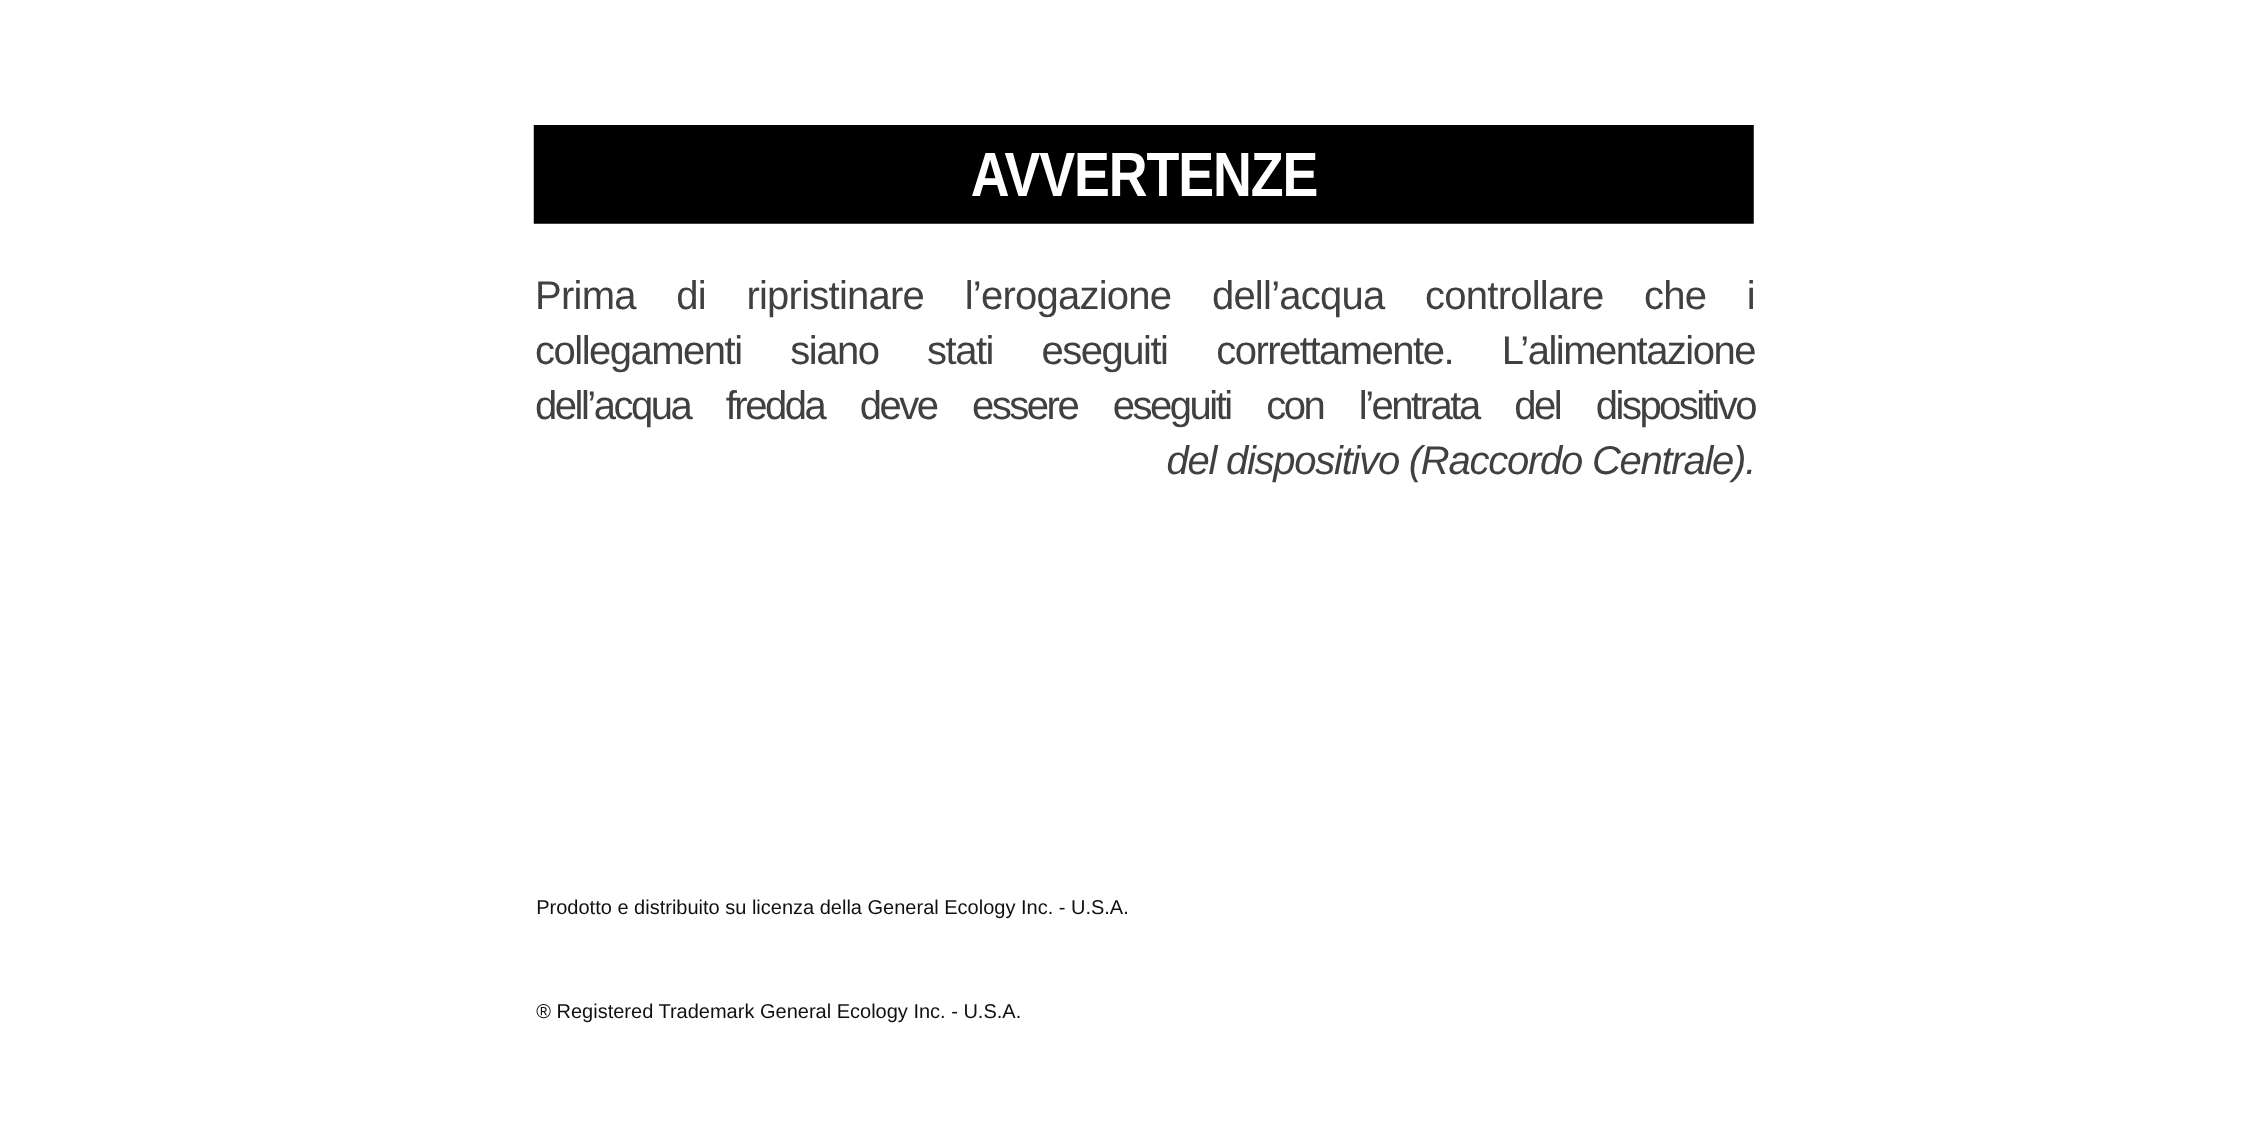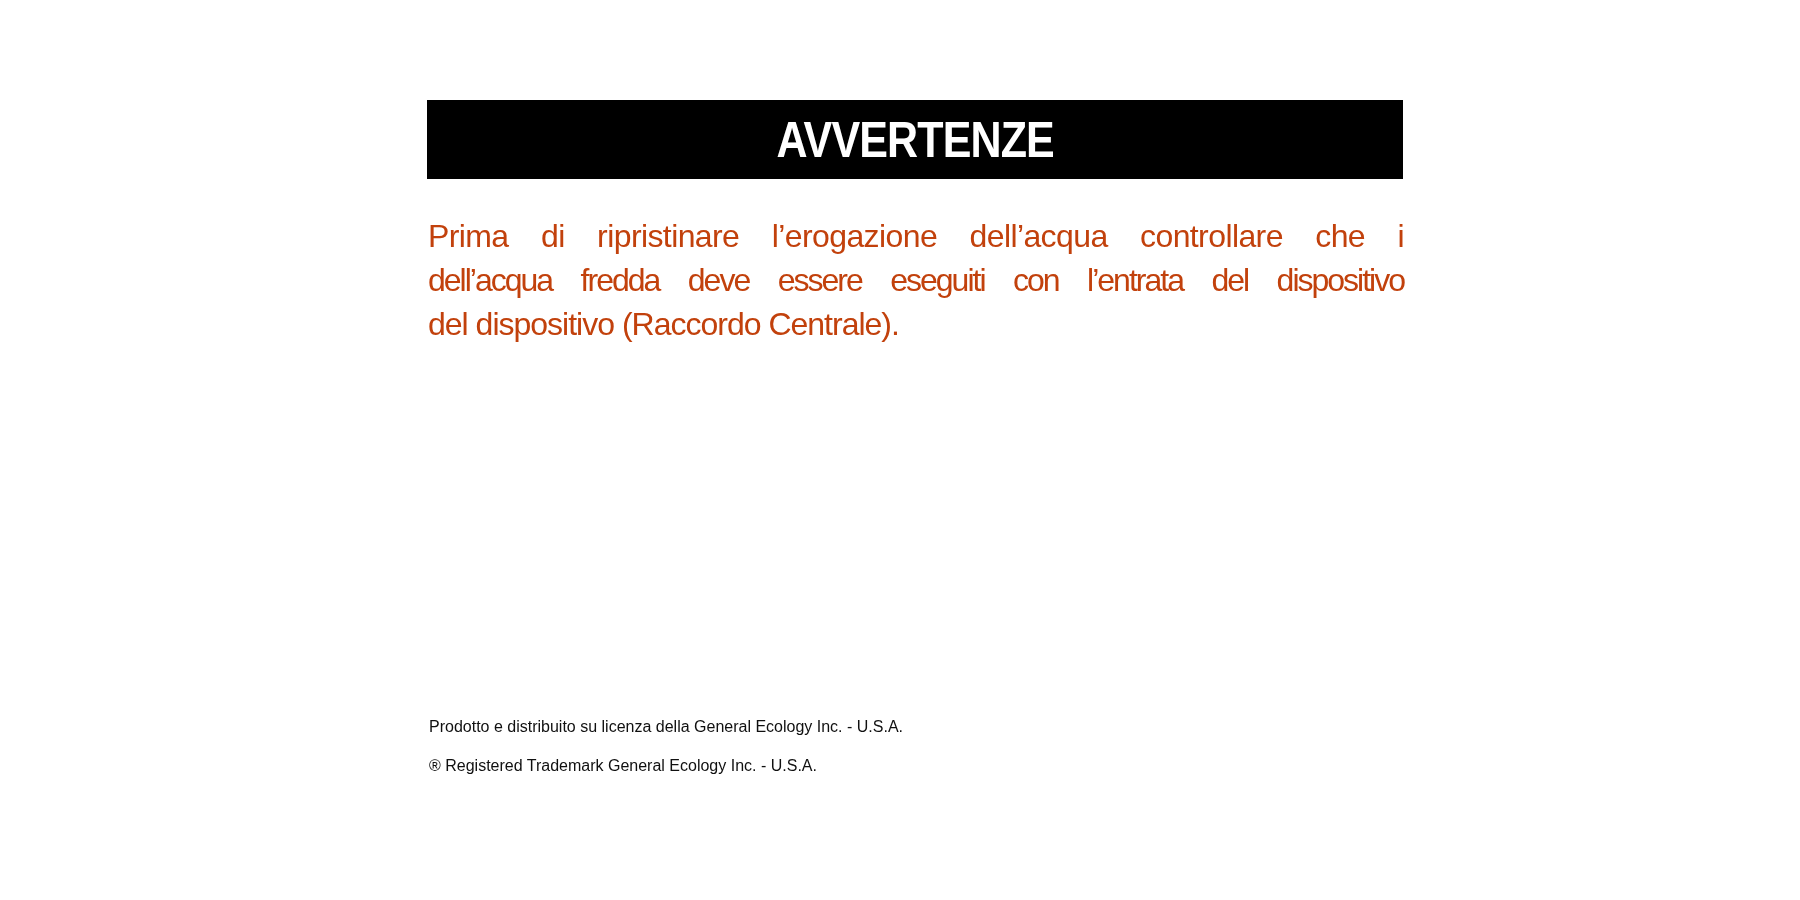--- a/index.html
+++ b/index.html
@@ -36,60 +36,62 @@
     transform-origin: center center;
     white-space: nowrap;
   }
   .body-paragraph {
     position: absolute;
     left: 409px;
     top: 214px;
     width: 976px;
     font-size: 32px;
     line-height: 44px;
-    color: #c2410c;
+    color: #404040;
   }
   .jline {
     text-align: justify;
     text-align-last: justify;
     letter-spacing: -0.6px;
     white-space: nowrap;
     overflow: visible;
   }
   .jline.sp-2 { letter-spacing: -1.2px; }
   .jline.sp-3 { letter-spacing: -2.0px; }
   .jline.sp-4 { letter-spacing: -0.5px; }
   .jline.sp-5 { letter-spacing: -1.0px; }
   .lastline {
-    text-align: left;
+    text-align: right;
     letter-spacing: -1.0px;
     white-space: nowrap;
+    font-style: italic;
   }
   .footer-line {
     position: absolute;
     left: 410px;
     font-size: 16px;
     color: #101010;
     letter-spacing: 0;
     white-space: nowrap;
   }
   .footer-line.l1 { top: 718px; }
-  .footer-line.l2 { top: 757px; text-align: center; }
+  .footer-line.l2 { top: 801px; text-align: center; }
 </style>
 </head>
 <body>
 
 <div class="page">
 
   <div class="banner">
     <span class="banner-title">AVVERTENZE</span>
   </div>
 
   <div class="body-paragraph">
     <div class="jline sp-1">Prima di ripristinare l’erogazione dell’acqua controllare che i</div>
+    <div class="jline sp-2">collegamenti siano stati eseguiti correttamente. L’alimentazione</div>
     <div class="jline sp-3">dell’acqua fredda deve essere eseguiti con l’entrata del dispositivo</div>
     <div class="lastline">del dispositivo (Raccordo Centrale).</div>
   </div>
 
   <div class="footer-line l1">Prodotto e distribuito su licenza della General Ecology Inc. - U.S.A.</div>
 
   <div class="footer-line l2">® Registered Trademark General Ecology Inc. - U.S.A.</div>
 
 </div>
 

